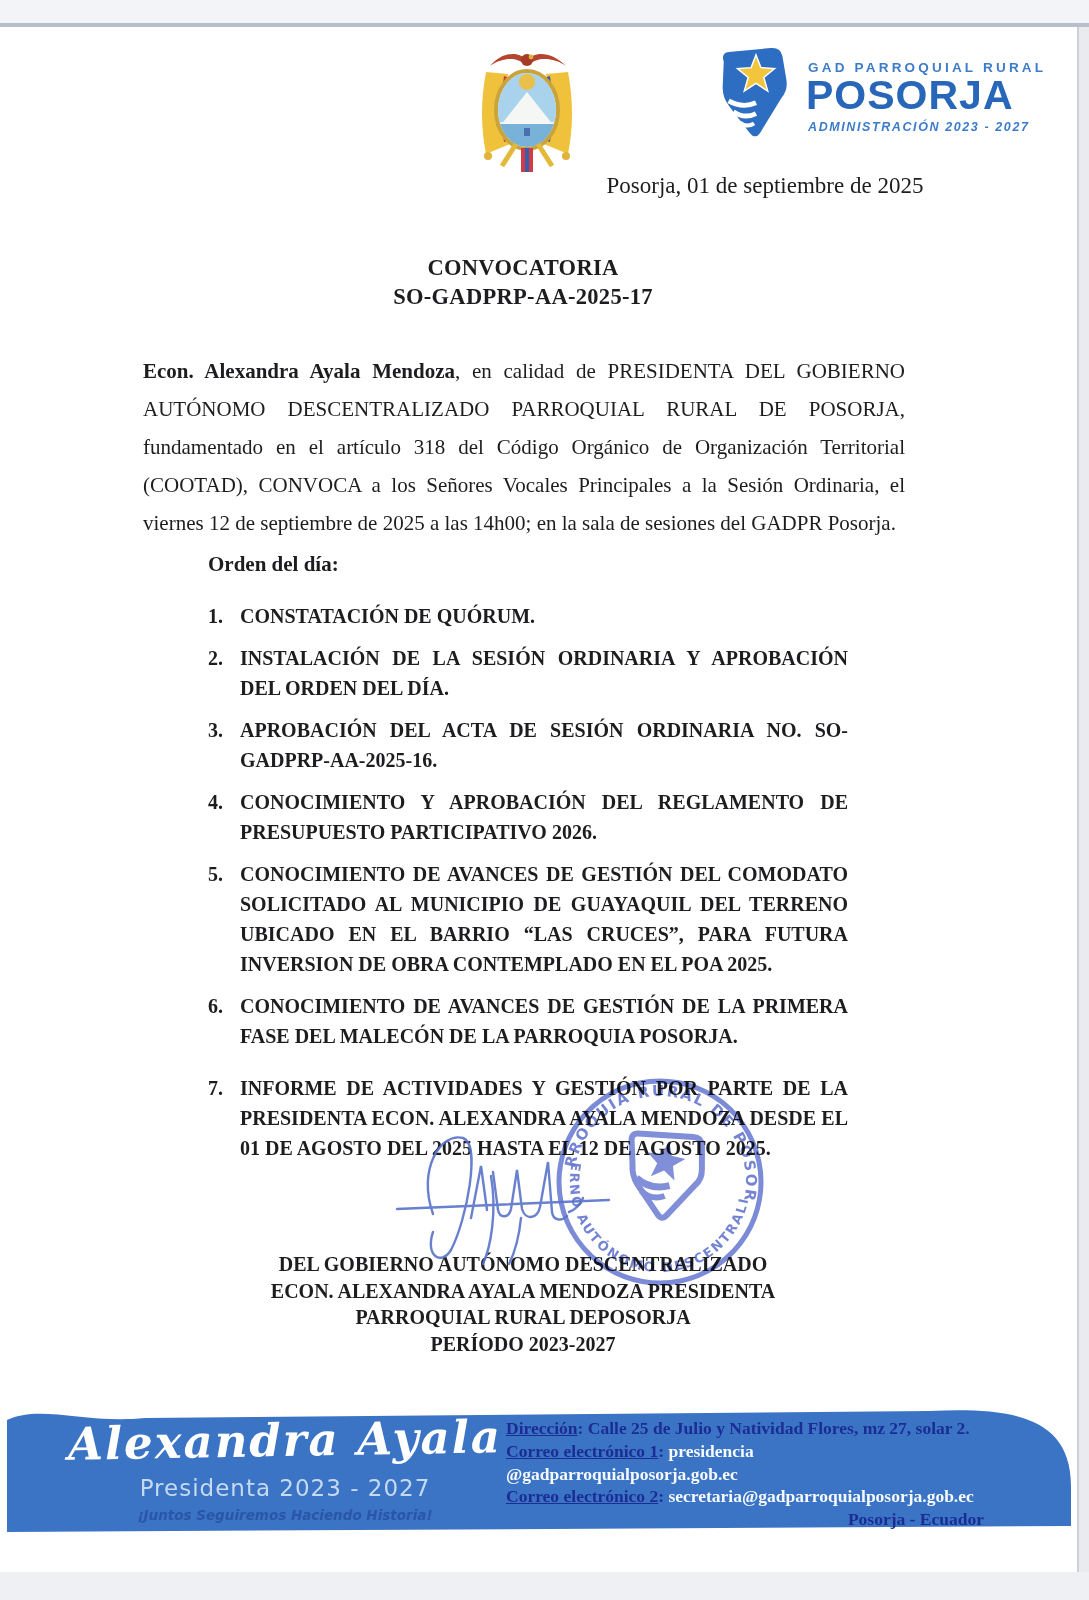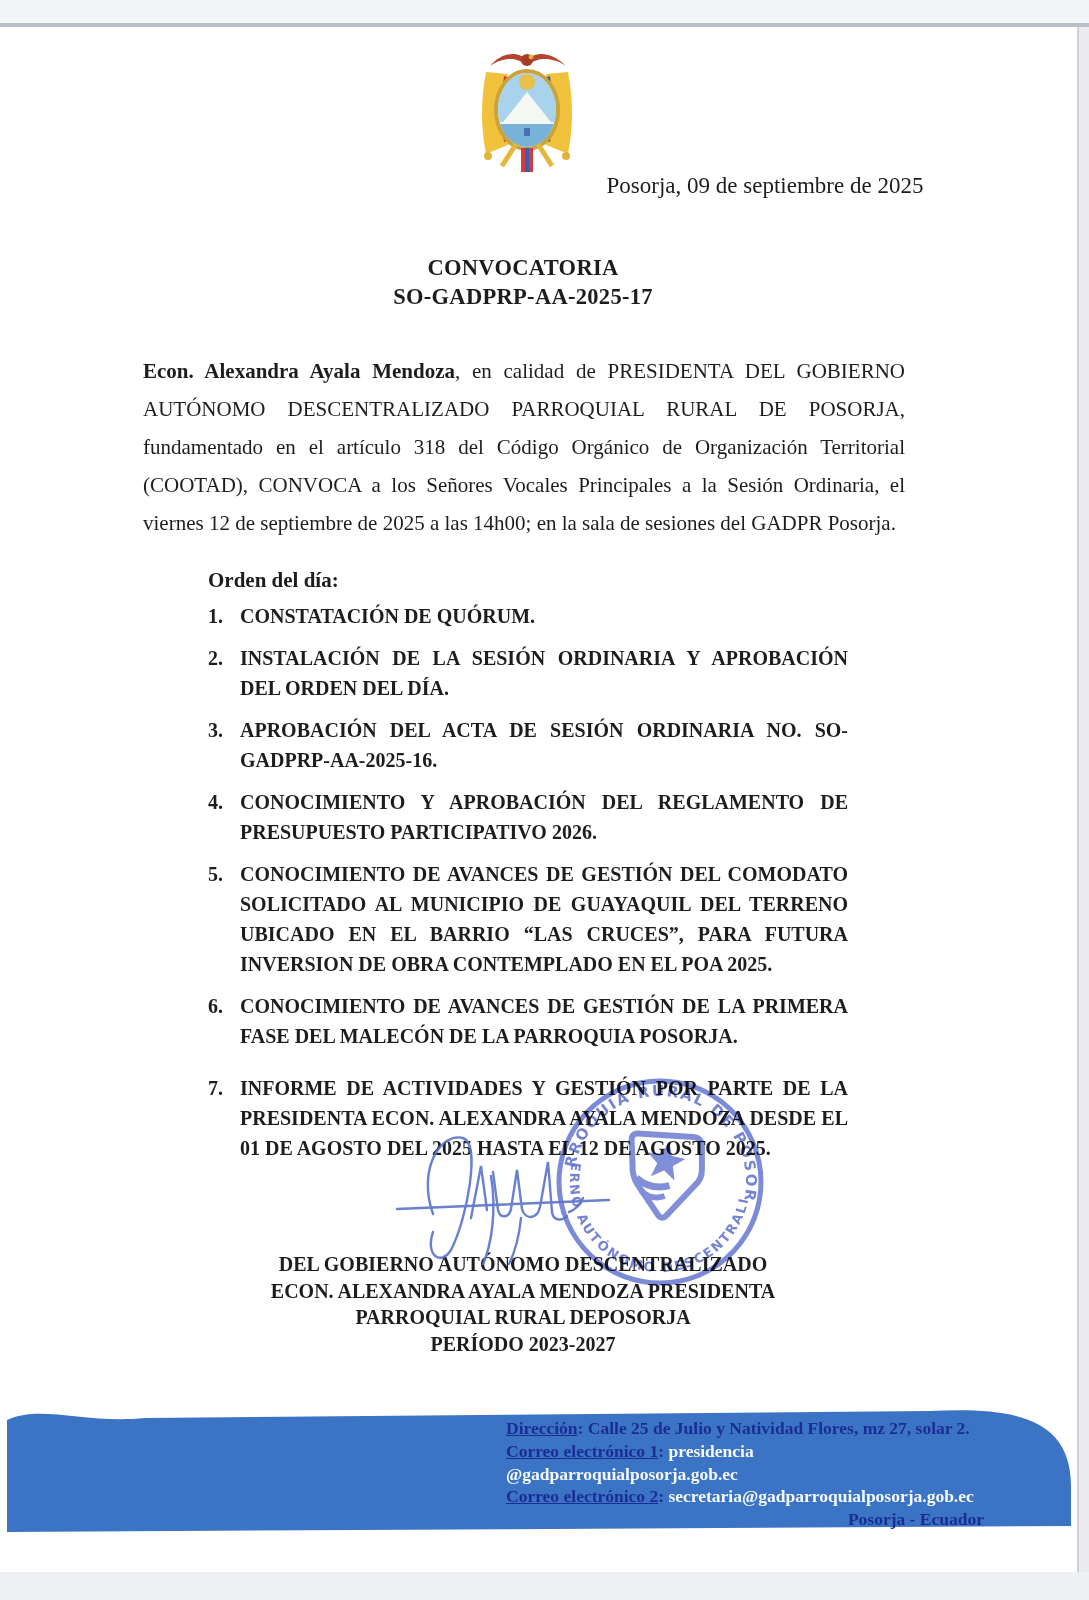--- a/index.html
+++ b/index.html
@@ -23,21 +23,21 @@
 
   .date-line{position:absolute;left:440px;top:173px;width:650px;text-align:center;font-size:23px;}
 
   .title-wrap{position:absolute;left:140px;top:253px;width:766px;text-align:center;font-weight:bold;
               font-size:22.5px;line-height:29px;letter-spacing:.3px;}
 
   .body-par{position:absolute;left:143px;top:331px;width:762px;font-size:21px;line-height:38px;
             text-align:justify;text-align-last:left;}
   .body-par .lead{font-weight:bold;}
 
-  .orden{position:absolute;left:208px;top:552px;font-weight:bold;font-size:21px;margin-top:16px;}
+  .orden{position:absolute;left:208px;top:552px;font-weight:bold;font-size:21px;}
 
   .agenda{position:absolute;left:208px;top:601px;width:640px;}
   .agenda .item{display:flex;margin-bottom:12px;font-weight:bold;font-size:20px;line-height:30px;}
   .agenda .item:last-child{margin-top:22px;}
   .agenda .num{flex:0 0 32px;}
   .agenda .txt{flex:1;text-align:justify;text-align-last:left;}
 
   
   .sig-svg{position:absolute;left:393px;top:1114px;z-index:4;}
   .stamp{position:absolute;left:540px;top:1062px;z-index:3;transform:rotate(10deg);opacity:.88;mix-blend-mode:multiply;}
@@ -98,22 +98,34 @@
 
     <g>
       <rect x="69" y="104" width="4" height="24" fill="#d03c46"></rect>
       <rect x="73" y="104" width="4" height="24" fill="#3a5cac"></rect>
       <rect x="77" y="104" width="4" height="24" fill="#d03c46"></rect>
       <path d="M50,122 L64,100" stroke="#e3b93c" stroke-width="5"></path>
       <path d="M100,122 L86,100" stroke="#e3b93c" stroke-width="5"></path>
     </g>
   </svg>
 
-
-  <div class="date-line">Posorja, 09 de septiembre de 2025</div>
+  <div class="logo">
+    <svg class="logo-shield" width="88" height="98" viewBox="0 0 90 100">
+      <path d="M12,16 Q9,7 17,6 L60,2 Q70,1 72,10 L76,34 Q78,45 71,53 L49,89 Q44,96 38,88 L18,62 Q10,52 11,40 Z" fill="#2e6ec2"></path>
+      <path d="M45,9 L50,22 L64,23 L53,32 L57,46 L45,38 L33,46 L37,32 L26,23 L40,22 Z" fill="#f2c53d" stroke="#ffffff" stroke-width="1.5"></path>
+      <path d="M17,56 Q31,64 45,58" stroke="#ffffff" stroke-width="5" fill="none"></path>
+      <path d="M22,67 Q33,75 45,69" stroke="#ffffff" stroke-width="5" fill="none"></path>
+      <path d="M28,78 Q36,84 43,79" stroke="#ffffff" stroke-width="4" fill="none"></path>
+    </svg>
+    <div class="logo-l1">GAD PARROQUIAL RURAL</div>
+    <div class="logo-name">POSORJA</div>
+    <div class="logo-l3">ADMINISTRACIÓN 2023 - 2027</div>
+  </div>
+
+  <div class="date-line">Posorja, 01 de septiembre de 2025</div>
 
   <div class="title-wrap">
     <div>CONVOCATORIA</div>
     <div>SO-GADPRP-AA-2025-17</div>
   </div>
 
   <p class="body-par"><span class="lead">Econ. Alexandra Ayala Mendoza</span><span>, en calidad de PRESIDENTA DEL GOBIERNO AUTÓNOMO DESCENTRALIZADO PARROQUIAL RURAL DE POSORJA, fundamentado en el artículo 318 del Código Orgánico de Organización Territorial (COOTAD), CONVOCA a los Señores Vocales Principales a la Sesión Ordinaria, el viernes 12 de septiembre de 2025 a las 14h00; en la sala de sesiones del GADPR Posorja.</span></p>
 
   <div class="orden">Orden del día:</div>
 
@@ -184,20 +196,25 @@
     <div>DEL GOBIERNO AUTÓNOMO DESCENTRALIZADO</div>
     <div>ECON. ALEXANDRA AYALA MENDOZA PRESIDENTA</div>
     <div>PARROQUIAL RURAL DEPOSORJA</div>
     <div>PERÍODO 2023-2027</div>
   </div>
 
   <svg class="band-svg" width="1089" height="200" viewBox="0 0 1089 200">
     <path d="M 7,24 C 40,8 85,28 145,22 L 930,15 C 1005,12 1071,17 1071,90 L 1071,130 L 7,136 Z" fill="#3b74c4"></path>
   </svg>
 
+  <div class="foot-left">
+    <div class="foot-name">Alexandra Ayala</div>
+    <div class="foot-role">Presidenta 2023 - 2027</div>
+    <div class="foot-slogan">¡Juntos Seguiremos Haciendo Historia!</div>
+  </div>
 
   <div class="foot-right">
     <div><span class="lbl">Dirección</span><span>: Calle 25 de Julio y Natividad Flores, mz 27, solar 2.</span><span class="em"></span></div>
     <div><span class="lbl">Correo electrónico 1</span><span>: </span><span class="em">presidencia @gadparroquialposorja.gob.ec</span></div>
     <div><span class="lbl">Correo electrónico 2</span><span>: </span><span class="em">secretaria@gadparroquialposorja.gob.ec</span></div>
     <div class="foot-country">Posorja - Ecuador</div>
   </div>
 
 </div>
 

